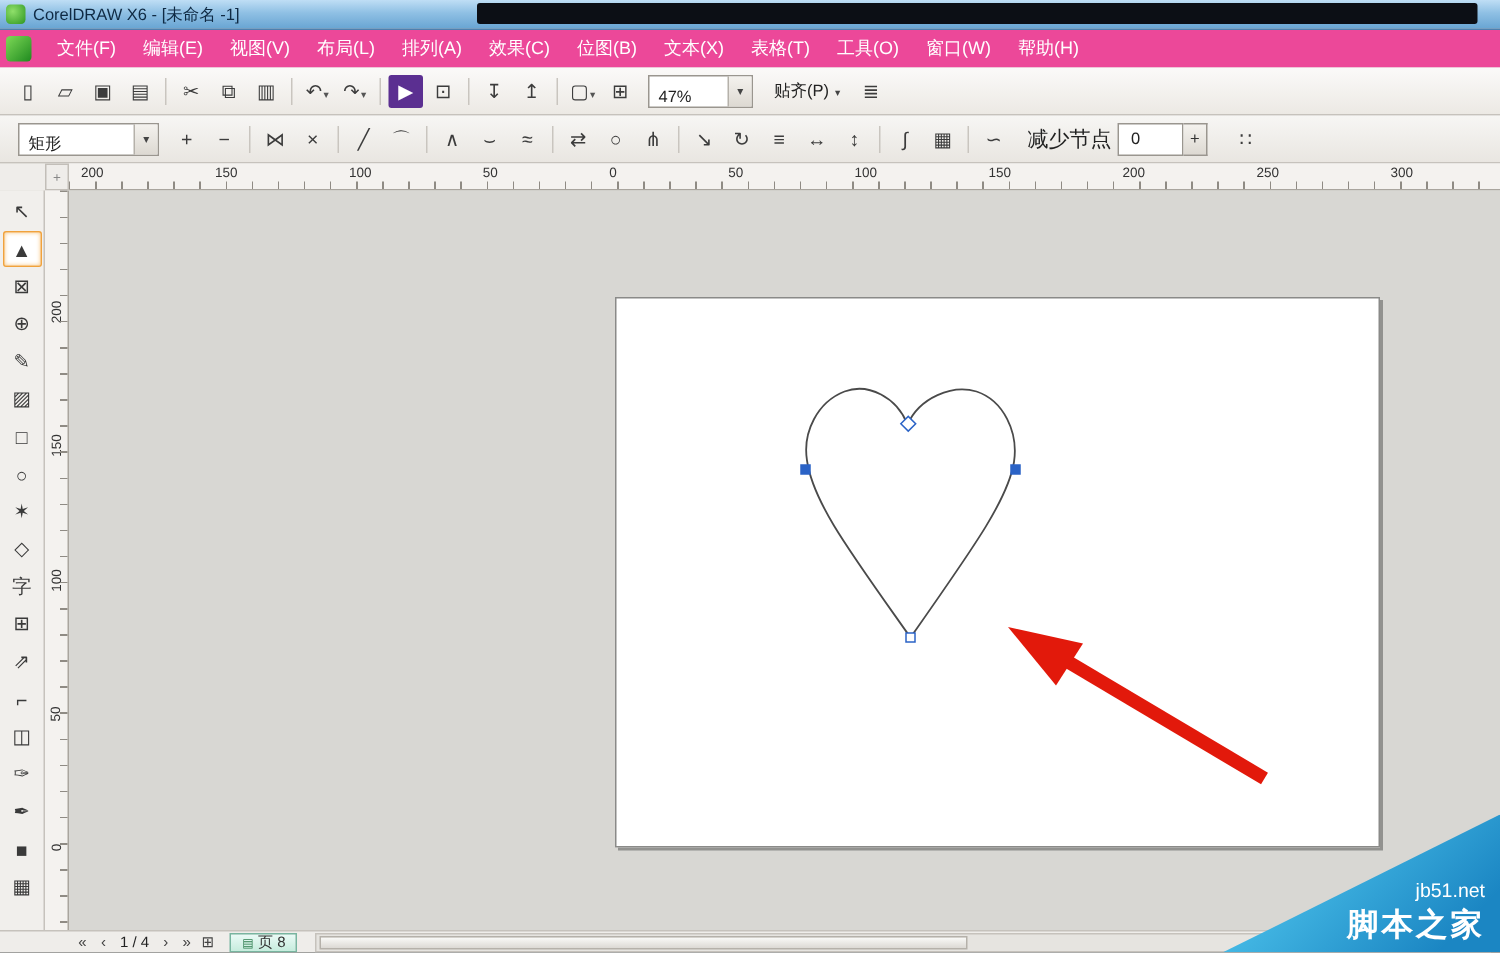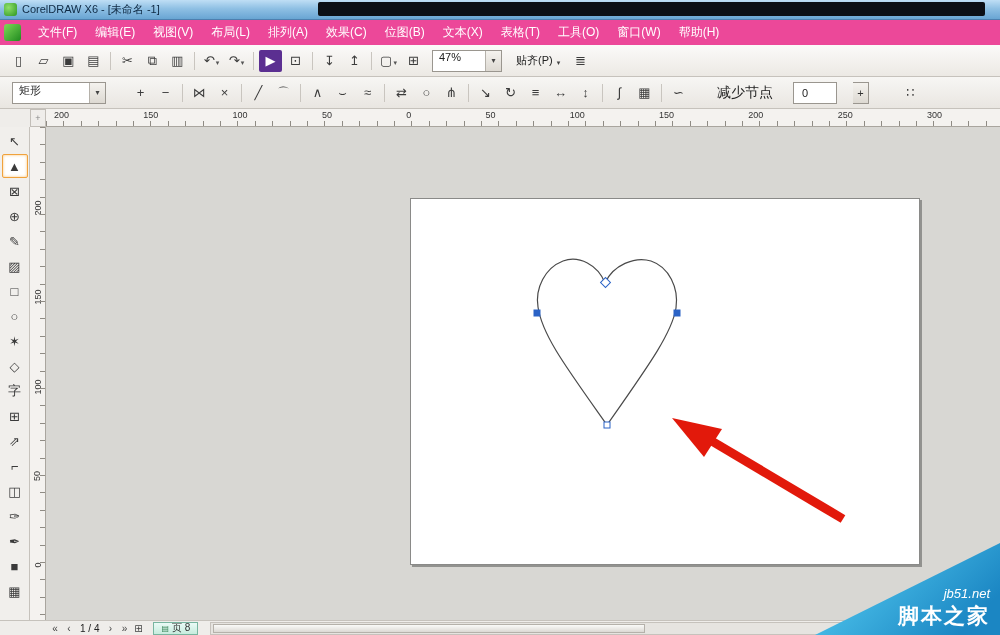--- a/index.html
+++ b/index.html
@@ -21,30 +21,30 @@
   .menu-logo{width:17px;height:17px;margin:0 8px 0 2px;background:linear-gradient(135deg,#7ed957,#1f8a1f);border-radius:3px;}
   .menu-items{display:flex;height:100%;align-items:center;}
   .menu-item{color:#fff;font-size:12px;padding:0 9px;height:100%;display:flex;align-items:center;cursor:default;}
 
   
   .stdbar{position:absolute;left:0;top:45px;width:100%;height:32px;
     background:linear-gradient(#fbfaf9,#ece9e4);border-bottom:1px solid #c6c2bc;
     display:flex;align-items:center;padding-left:6px;box-sizing:border-box;}
   .propbar{position:absolute;left:0;top:77px;width:100%;height:32px;
     background:linear-gradient(#f7f6f4,#e9e6e1);border-bottom:1px solid #c6c2bc;
-    display:flex;align-items:center;padding-left:6px;box-sizing:border-box;gap:16px;}
+    display:flex;align-items:center;padding-left:6px;box-sizing:border-box;}
   .iconrow{display:flex;align-items:center;}
   .icon{width:23px;height:22px;display:inline-flex;align-items:center;justify-content:center;
     font-size:13px;color:#3c3c3c;margin:0 1px;border-radius:2px;position:relative;}
   .icon .g{pointer-events:none;}
   .icon .dd{margin-left:1px;color:#555;}
   .icon .dd::after{content:"▾";font-size:7px;}
   .icon.sep{width:1px;height:18px;background:#c9c5bf;margin:0 4px;border-radius:0;}
   .icon.accent-purple{background:#5b2f91;color:#fff;}
-  .combo{display:inline-flex;align-items:flex-start;height:20px;background:#fff;border:1px solid #9a968f;margin:0 6px;}
+  .combo{display:inline-flex;align-items:flex-end;height:20px;background:#fff;border:1px solid #9a968f;margin:0 6px;}
   .combo-val{font-size:11px;padding:0 6px;min-width:40px;color:#222;}
   .combo-btn{width:15px;height:100%;display:flex;align-items:center;justify-content:center;
     background:linear-gradient(#f4f2ee,#ddd9d2);border-left:1px solid #b5b1aa;color:#444;}
   .combo-btn::after{content:"▾";font-size:8px;}
   .flatbtn{display:inline-flex;align-items:center;height:20px;padding:0 6px;font-size:11px;color:#222;margin:0 2px;}
   .flatbtn .dd::after{content:"▾";font-size:7px;margin-left:4px;color:#444;}
   .pb-label{font-size:14px;color:#222;margin:0 4px 0 10px;white-space:nowrap;}
   .spin{display:inline-flex;height:20px;border:1px solid #9a968f;background:#fff;align-items:center;}
   .spin-val{font-size:11px;padding:0 8px;min-width:26px;color:#222;}
   .stepper{width:16px;height:22px;border:1px solid #9a968f;border-left:none;background:linear-gradient(#f4f2ee,#ddd9d2);
@@ -92,21 +92,21 @@
   .hscroll{flex:1;height:11px;margin:0 6px 0 12px;background:#e6e4e0;border:1px solid #c6c2bc;position:relative;}
   .hthumb{position:absolute;left:2px;top:1px;bottom:1px;width:55%;background:linear-gradient(#fafaf8,#dcd9d4);
     border:1px solid #b5b1aa;}
 
   
   .watermark{position:absolute;right:0;bottom:0;width:185px;height:92px;z-index:50;
     clip-path:polygon(100% 0,100% 100%,0 100%);
     background:linear-gradient(135deg,#55cdf2 10%,#1b86c3 85%);
     display:flex;flex-direction:column;align-items:flex-end;justify-content:flex-end;
     padding:0 10px 5px 0;box-sizing:border-box;}
-  .wm-site{color:#fff;font-size:13px;font-style:italic;line-height:1.15;}
+  .wm-site{color:#fff;font-size:13px;line-height:1.15;}
   .wm-name{color:#fff;font-size:21px;font-weight:bold;letter-spacing:2px;}
 </style>
 </head>
 <body>
 
 <div id="app">
 
   <div class="titlebar">
     <div class="app-icon"></div>
     <span class="title">CorelDRAW X6 - [未命名 -1]</span>

